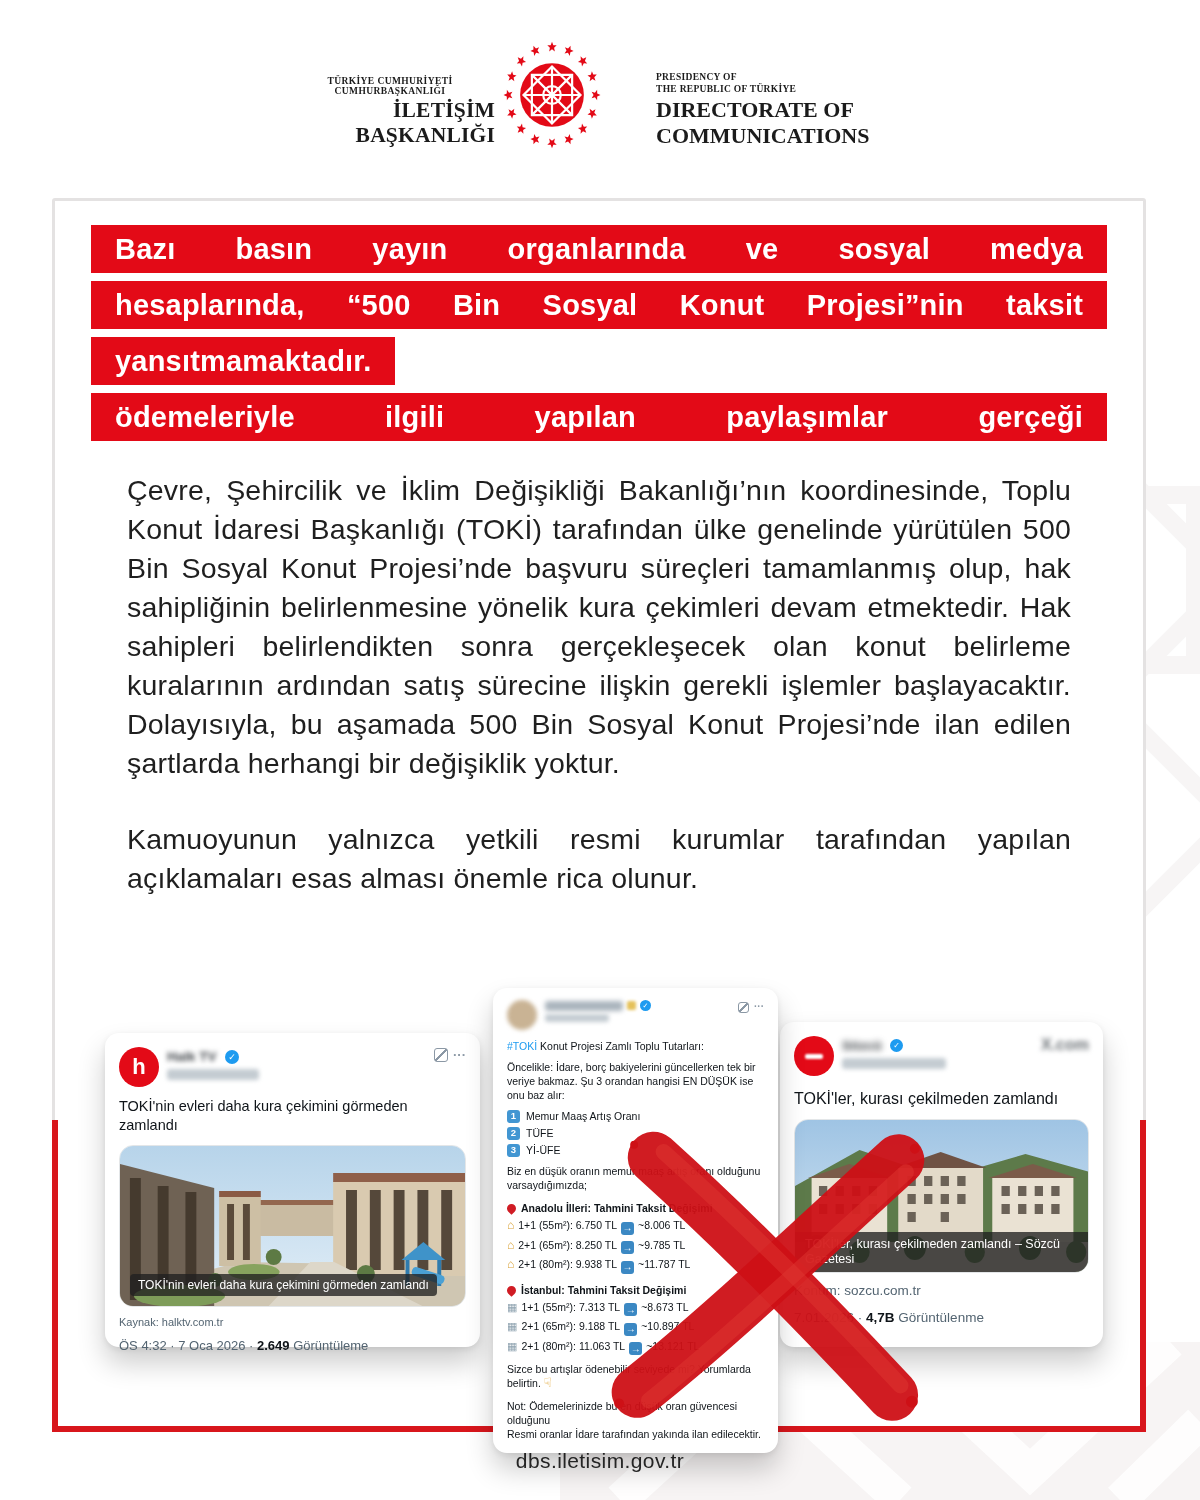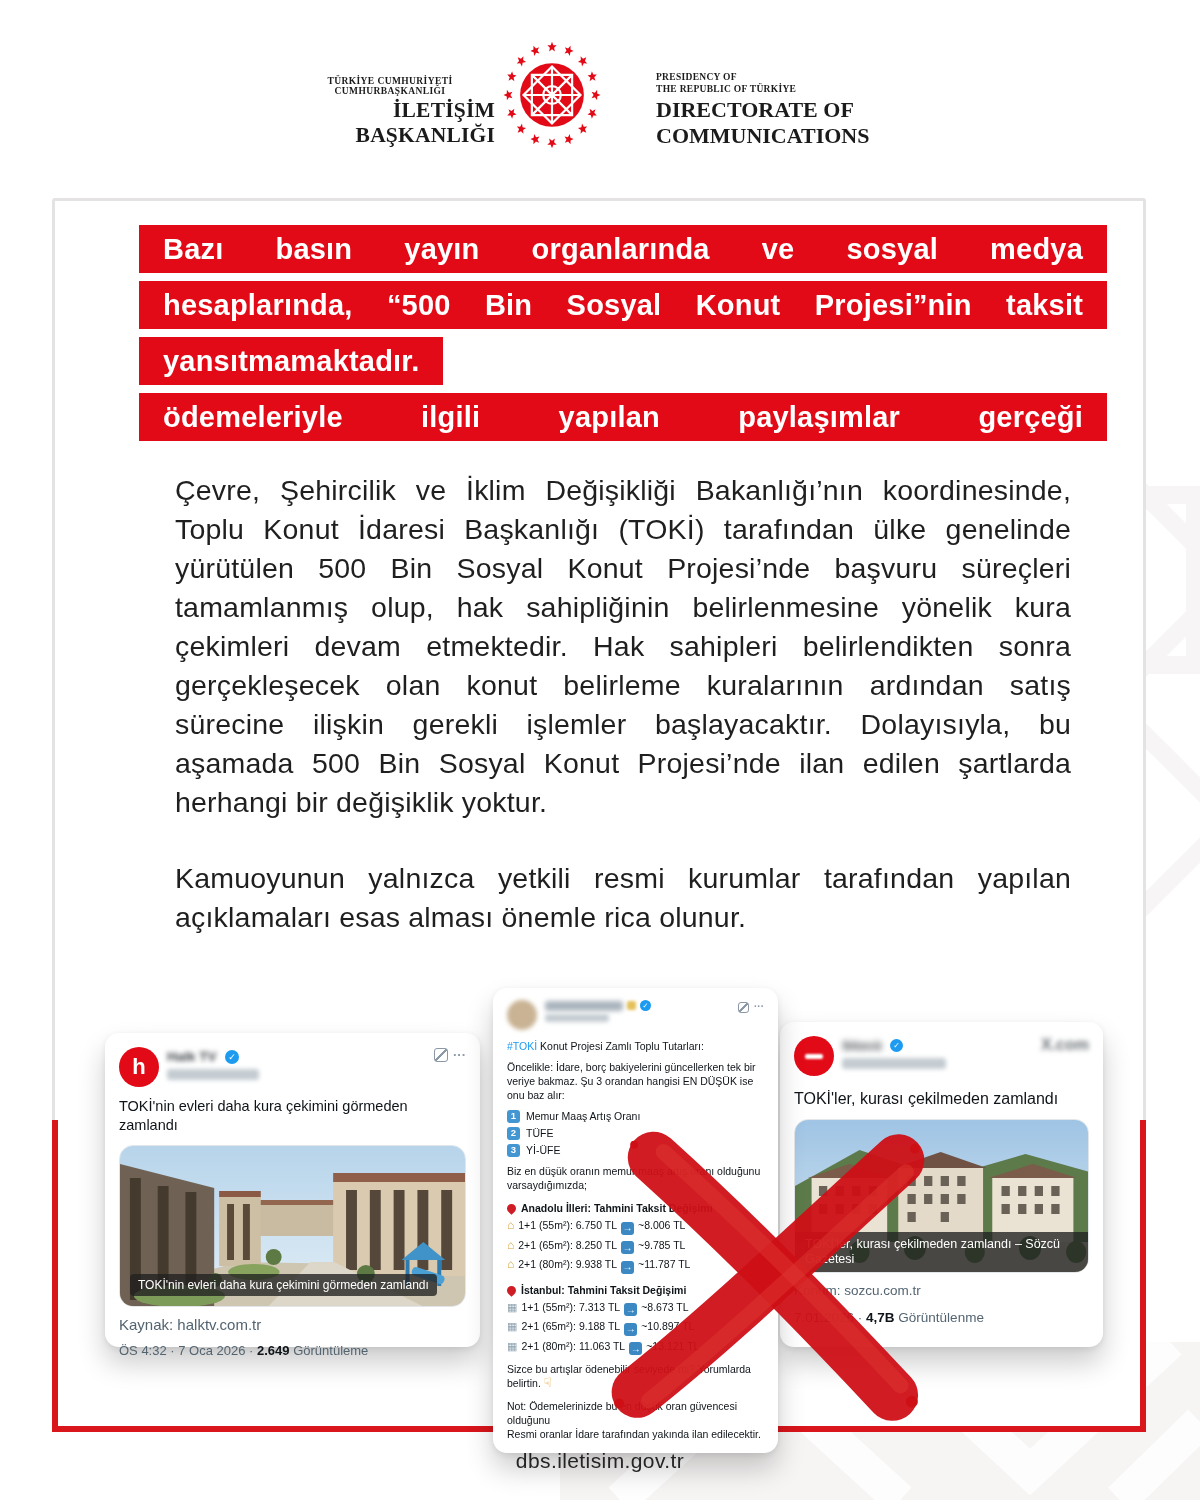--- a/index.html
+++ b/index.html
@@ -18,21 +18,21 @@
   .brand-left .small{font-size:9.5px;font-weight:700;letter-spacing:.4px;}
   .brand-left .big{font-size:21.5px;font-weight:700;margin-top:2px;letter-spacing:.2px;text-align:right;}
   .emblem{position:absolute;left:500px;top:32px;width:104px;height:126px;}
   .brand-right{position:absolute;left:656px;top:72px;width:260px;text-align:left;
                font-family:"Liberation Serif",serif;color:#1b1b1b;}
   .brand-right .small{font-size:9.5px;font-weight:700;letter-spacing:.3px;line-height:11.5px;}
   .brand-right .big{font-size:22px;font-weight:700;line-height:23px;margin-top:3px;}
 
   
   .card{position:absolute;left:52px;top:198px;width:1094px;height:1234px;background:#fff;
-        border:3px solid #e4e2e2;border-radius:3px;box-sizing:border-box;z-index:1;padding-left:48px;}
+        border:3px solid #e4e2e2;border-radius:3px;box-sizing:border-box;z-index:1;}
   .card .red-b{position:absolute;left:-3px;right:-3px;bottom:-3px;height:6px;background:#d8161c;}
   .card .red-l{position:absolute;left:-3px;bottom:-3px;width:6px;height:312px;background:#d8161c;}
   .card .red-r{position:absolute;right:-3px;bottom:-3px;width:6px;height:312px;background:#d8161c;}
   .card-inner{position:relative;z-index:2;padding:24px 36px 0 36px;}
 
   .bar{background:#e30a17;color:#fff;font-weight:700;font-size:29px;line-height:30px;
        padding:9px 24px;margin-bottom:8px;text-align:justify;text-align-last:justify;
        letter-spacing:.2px;}
   .bar.last{width:fit-content;text-align-last:auto;}
 
@@ -64,21 +64,21 @@
   .tw-img{position:relative;border-radius:14px;overflow:hidden;border:1px solid #e3e6e8;}
   .img-cap{position:absolute;color:#fff;background:rgba(32,32,32,.78);}
   .gray{color:#536471;}
   .blue{color:#1d9bf0;}
   .bold-dark{color:#0f1419;font-weight:700;}
 
   
   .tw-left .avatar{width:40px;height:40px;font-size:22px;}
   .tw-left .tw-text{font-size:14.5px;line-height:19px;margin:10px 0 10px 0;}
   .tw-left .img-cap{left:10px;bottom:10px;font-size:12px;line-height:14px;padding:4px 8px;border-radius:4px;}
-  .tw-left .src{font-size:15px;margin-top:9px;}
+  .tw-left .src{font-size:11px;margin-top:9px;}
   .tw-left .meta{font-size:13px;margin-top:10px;}
 
   
   .tw-right .avatar{width:40px;height:40px;}
   .tw-right .tw-text{font-size:16px;line-height:21px;margin:12px 0 10px 0;}
   .tw-right .img-cap{left:0;right:0;bottom:0;font-size:12.5px;line-height:15px;padding:5px 10px;}
   .tw-right .src{font-size:13.5px;margin-top:10px;}
   .tw-right .meta{font-size:13.5px;margin-top:12px;}
   .xcom{filter:blur(2.5px);color:#6a7075;font-weight:700;font-size:16px;}
 

